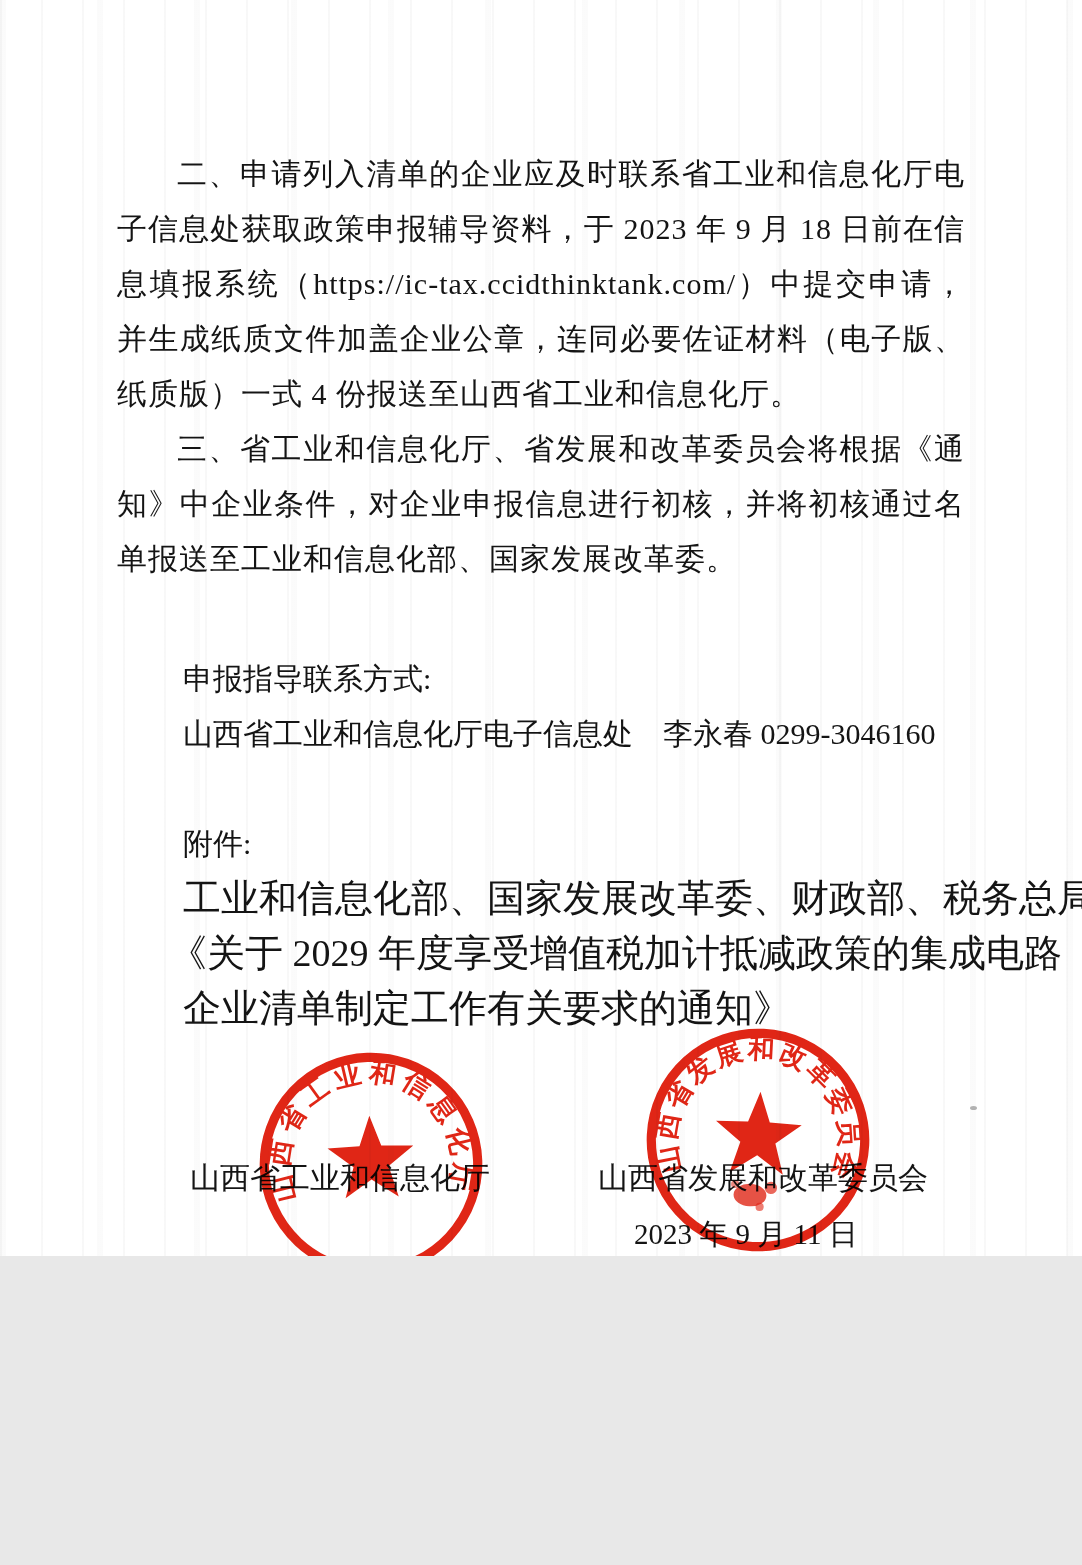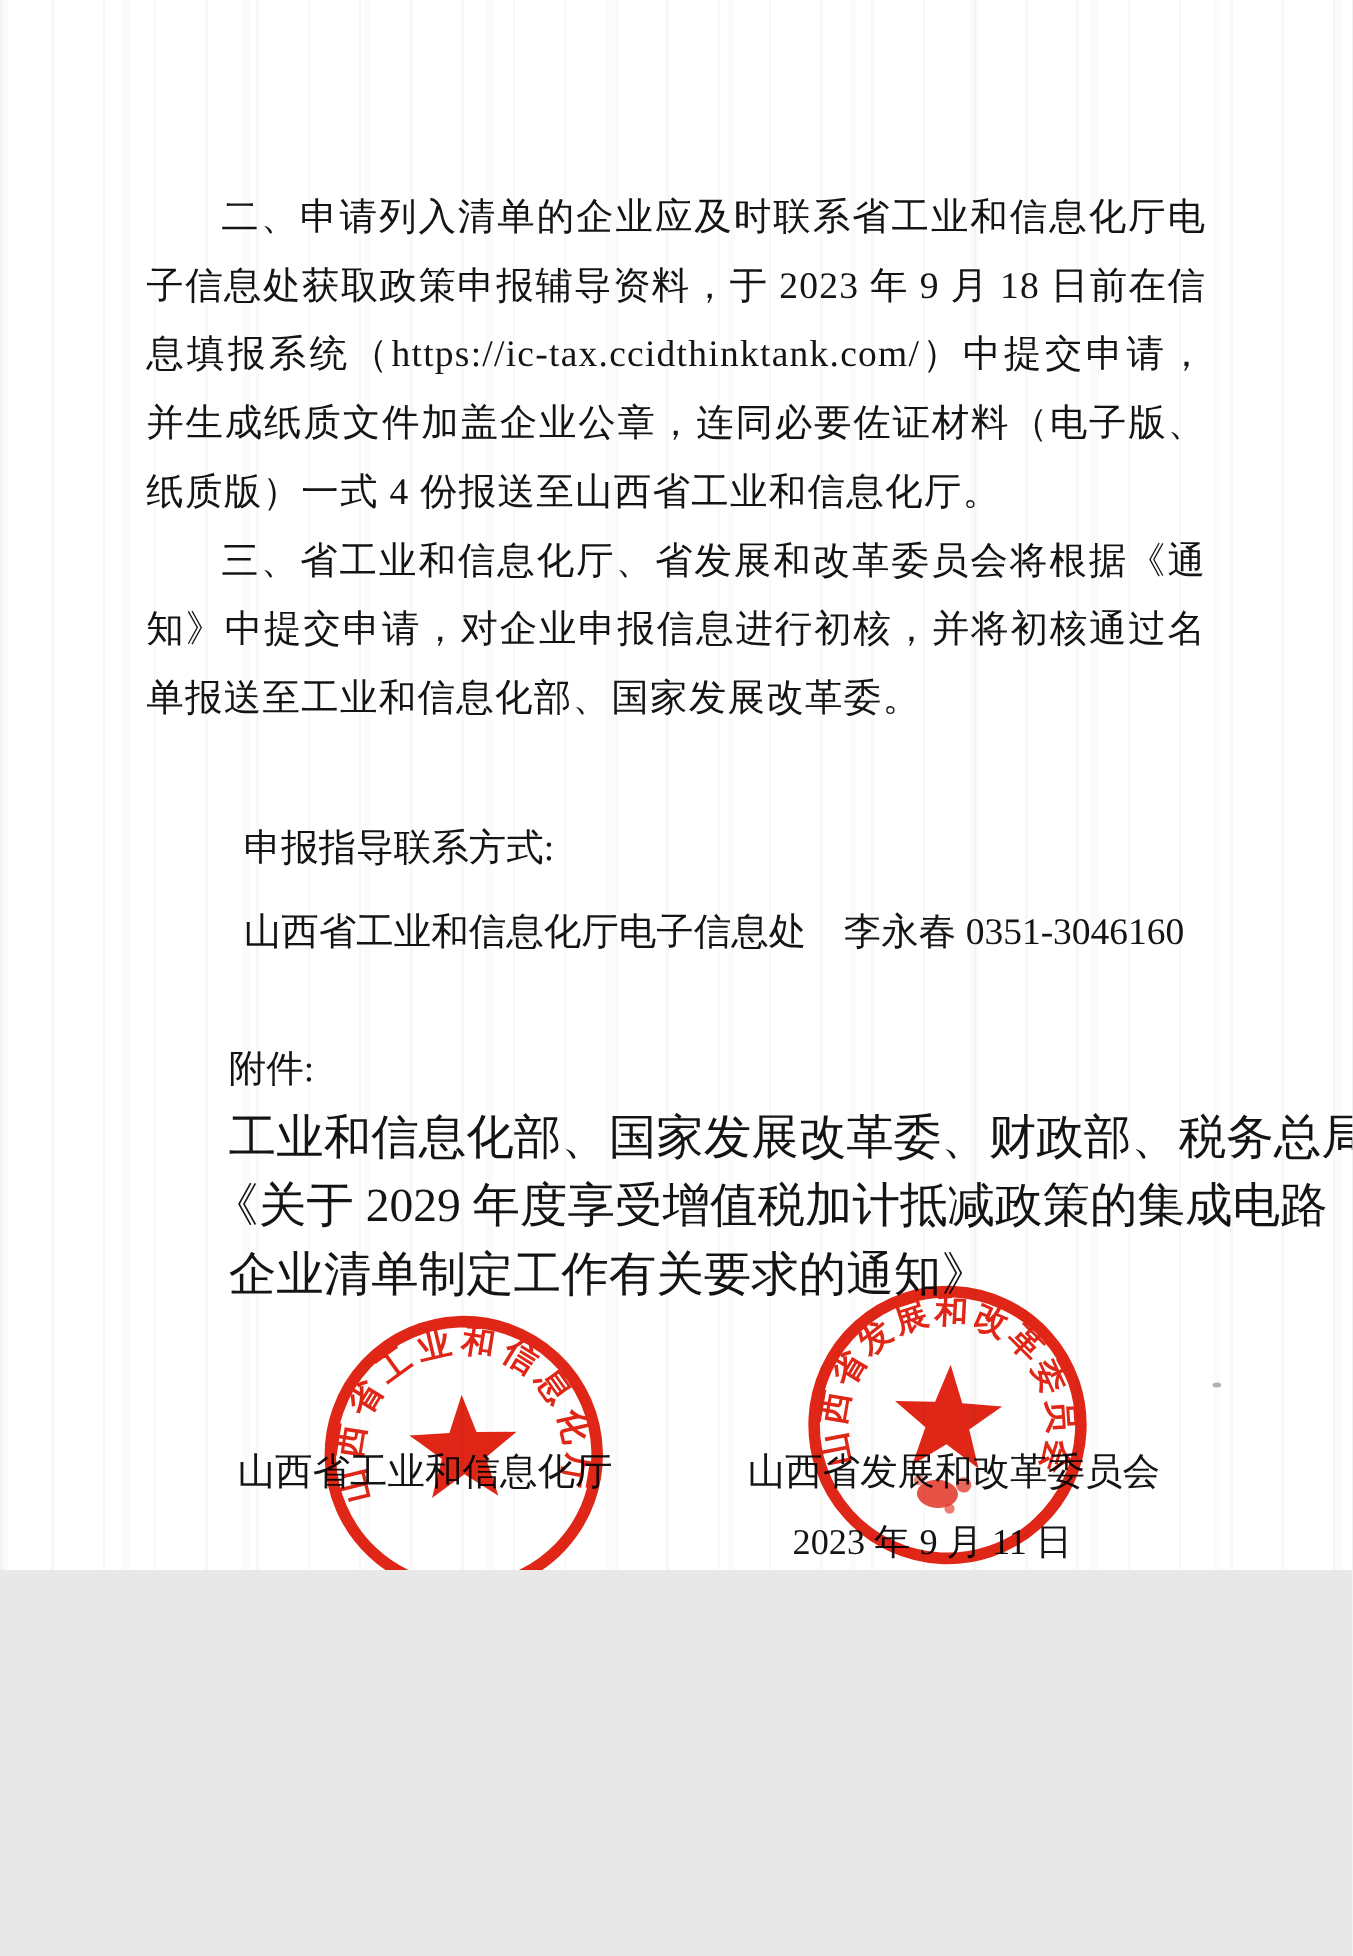--- a/index.html
+++ b/index.html
@@ -26,21 +26,21 @@
   .speck-2 { left:973px; top:1263px; width:6px; height:4px; }
 
   .doc { position:absolute; left:117px; top:146px; width:848px; }
   .para {
     margin:0;
     font-size:30px; line-height:55px; letter-spacing:1px;
     text-align:justify; text-justify:inter-character;
     text-indent:60px;
   }
   .contact { margin-top:65px; padding-left:66px; }
-  .contact p { margin:12px; font-size:30px; line-height:55px; white-space:nowrap; }
+  .contact p { margin:0; font-size:30px; line-height:55px; white-space:nowrap; }
 
   .attachment { margin-top:55px; padding-left:66px; display:flex; align-items:flex-start;flex-direction:column; }
   .att-label { flex:0 0 auto; font-size:30px; line-height:55px; margin-right:26px; white-space:nowrap; }
   .att-lines { flex:0 0 auto; }
   .att-line { font-size:38px; line-height:55px; white-space:nowrap; }
   .att-line-quote { text-indent:-14px; }
 
   .signature {
     position:absolute; font-size:30px; line-height:36px;
     white-space:nowrap; z-index:2;
@@ -70,25 +70,25 @@
     z-index:2;
   }
 </style>
 </head>
 <body>
 
 <div class="page">
 
   <main class="doc">
     <p class="para">二、申请列入清单的企业应及时联系省工业和信息化厅电子信息处获取政策申报辅导资料，于 2023 年 9 月 18 日前在信息填报系统（https://ic-tax.ccidthinktank.com/）中提交申请，并生成纸质文件加盖企业公章，连同必要佐证材料（电子版、纸质版）一式 4 份报送至山西省工业和信息化厅。</p>
-    <p class="para">三、省工业和信息化厅、省发展和改革委员会将根据《通知》中提交申请，对企业申报信息进行初核，并将初核通过名单报送至工业和信息化部、国家发展改革委。</p>
+    <p class="para">三、省工业和信息化厅、省发展和改革委员会将根据《通知》中企业条件，对企业申报信息进行初核，并将初核通过名单报送至工业和信息化部、国家发展改革委。</p>
 
     <div class="contact">
       <p>申报指导联系方式:</p>
-      <p>山西省工业和信息化厅电子信息处　李永春 0351-3046160</p>
+      <p>山西省工业和信息化厅电子信息处　李永春 0299-3046160</p>
     </div>
 
     <div class="attachment">
       <span class="att-label">附件:</span>
       <div class="att-lines">
         <div class="att-line">工业和信息化部、国家发展改革委、财政部、税务总局</div>
         <div class="att-line att-line-quote">《关于 2029 年度享受增值税加计抵减政策的集成电路</div>
         <div class="att-line">企业清单制定工作有关要求的通知》</div>
       </div>
     </div>

